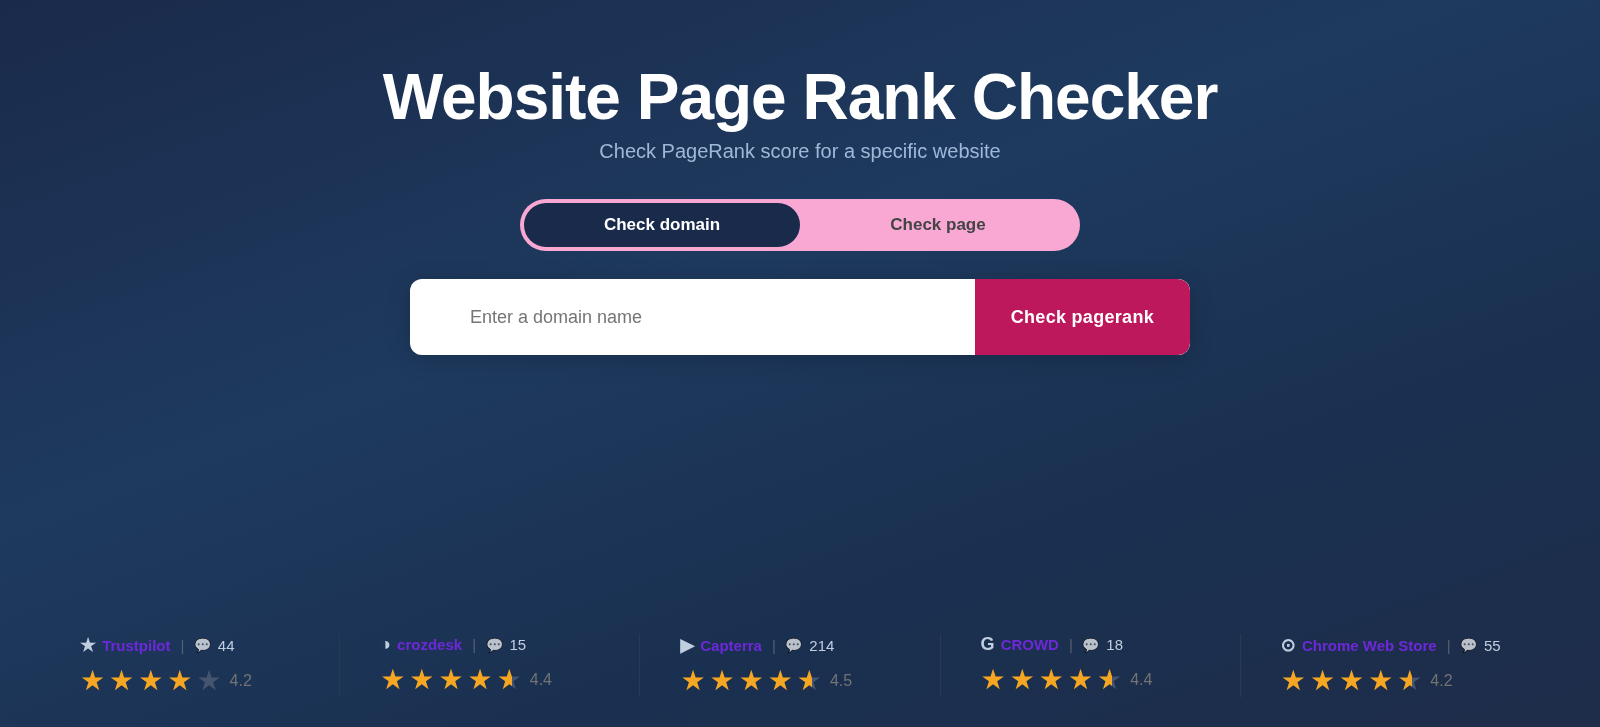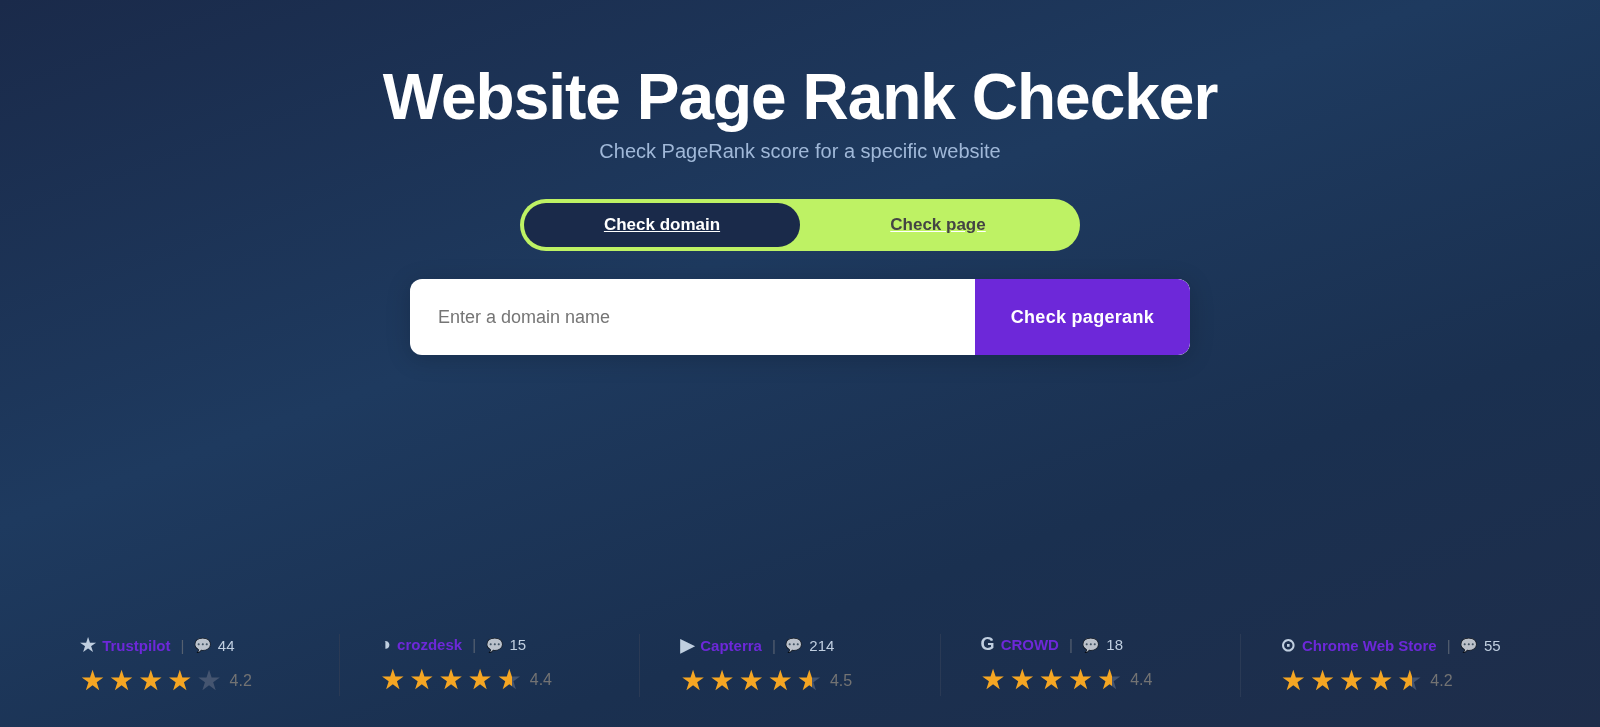--- a/index.html
+++ b/index.html
@@ -37,26 +37,25 @@
     .subtitle {
       font-size: 20px;
       color: #a0b8d8;
       text-align: left;
       margin-bottom: 36px;
       font-weight: 400;
     }
 
     .tab-toggle {
       display: flex;
-      background: #bef264;
+      background: #f9a8d4;
       border-radius: 50px;
       padding: 4px;
       margin-bottom: 28px;
       width: 560px;
-      text-decoration: underline;
     }
 
     .tab-btn {
       flex: 1;
       padding: 12px 40px;
       border: none;
       border-radius: 50px;
       font-size: 17px;
       font-weight: 600;
       cursor: pointer;
@@ -75,34 +74,35 @@
 
     .search-box {
       display: flex;
       background: #fff;
       border-radius: 12px;
       width: 780px;
       height: 76px;
       overflow: hidden;
       box-shadow: 0 4px 24px rgba(0,0,0,0.18);
       margin-bottom: 44px;
+      padding-left: 32px;
     }
 
     .search-input {
       flex: 1;
       border: none;
       outline: none;
       font-size: 18px;
       padding: 0 28px;
       color: #999;
       background: transparent;
     }
 
     .check-btn {
-      background: #6d28d9;
+      background: #be185d;
       color: #fff;
       border: none;
       padding: 0 36px;
       font-size: 18px;
       font-weight: 700;
       cursor: pointer;
       border-radius: 0 12px 12px 0;
       letter-spacing: 0.3px;
     }
 

